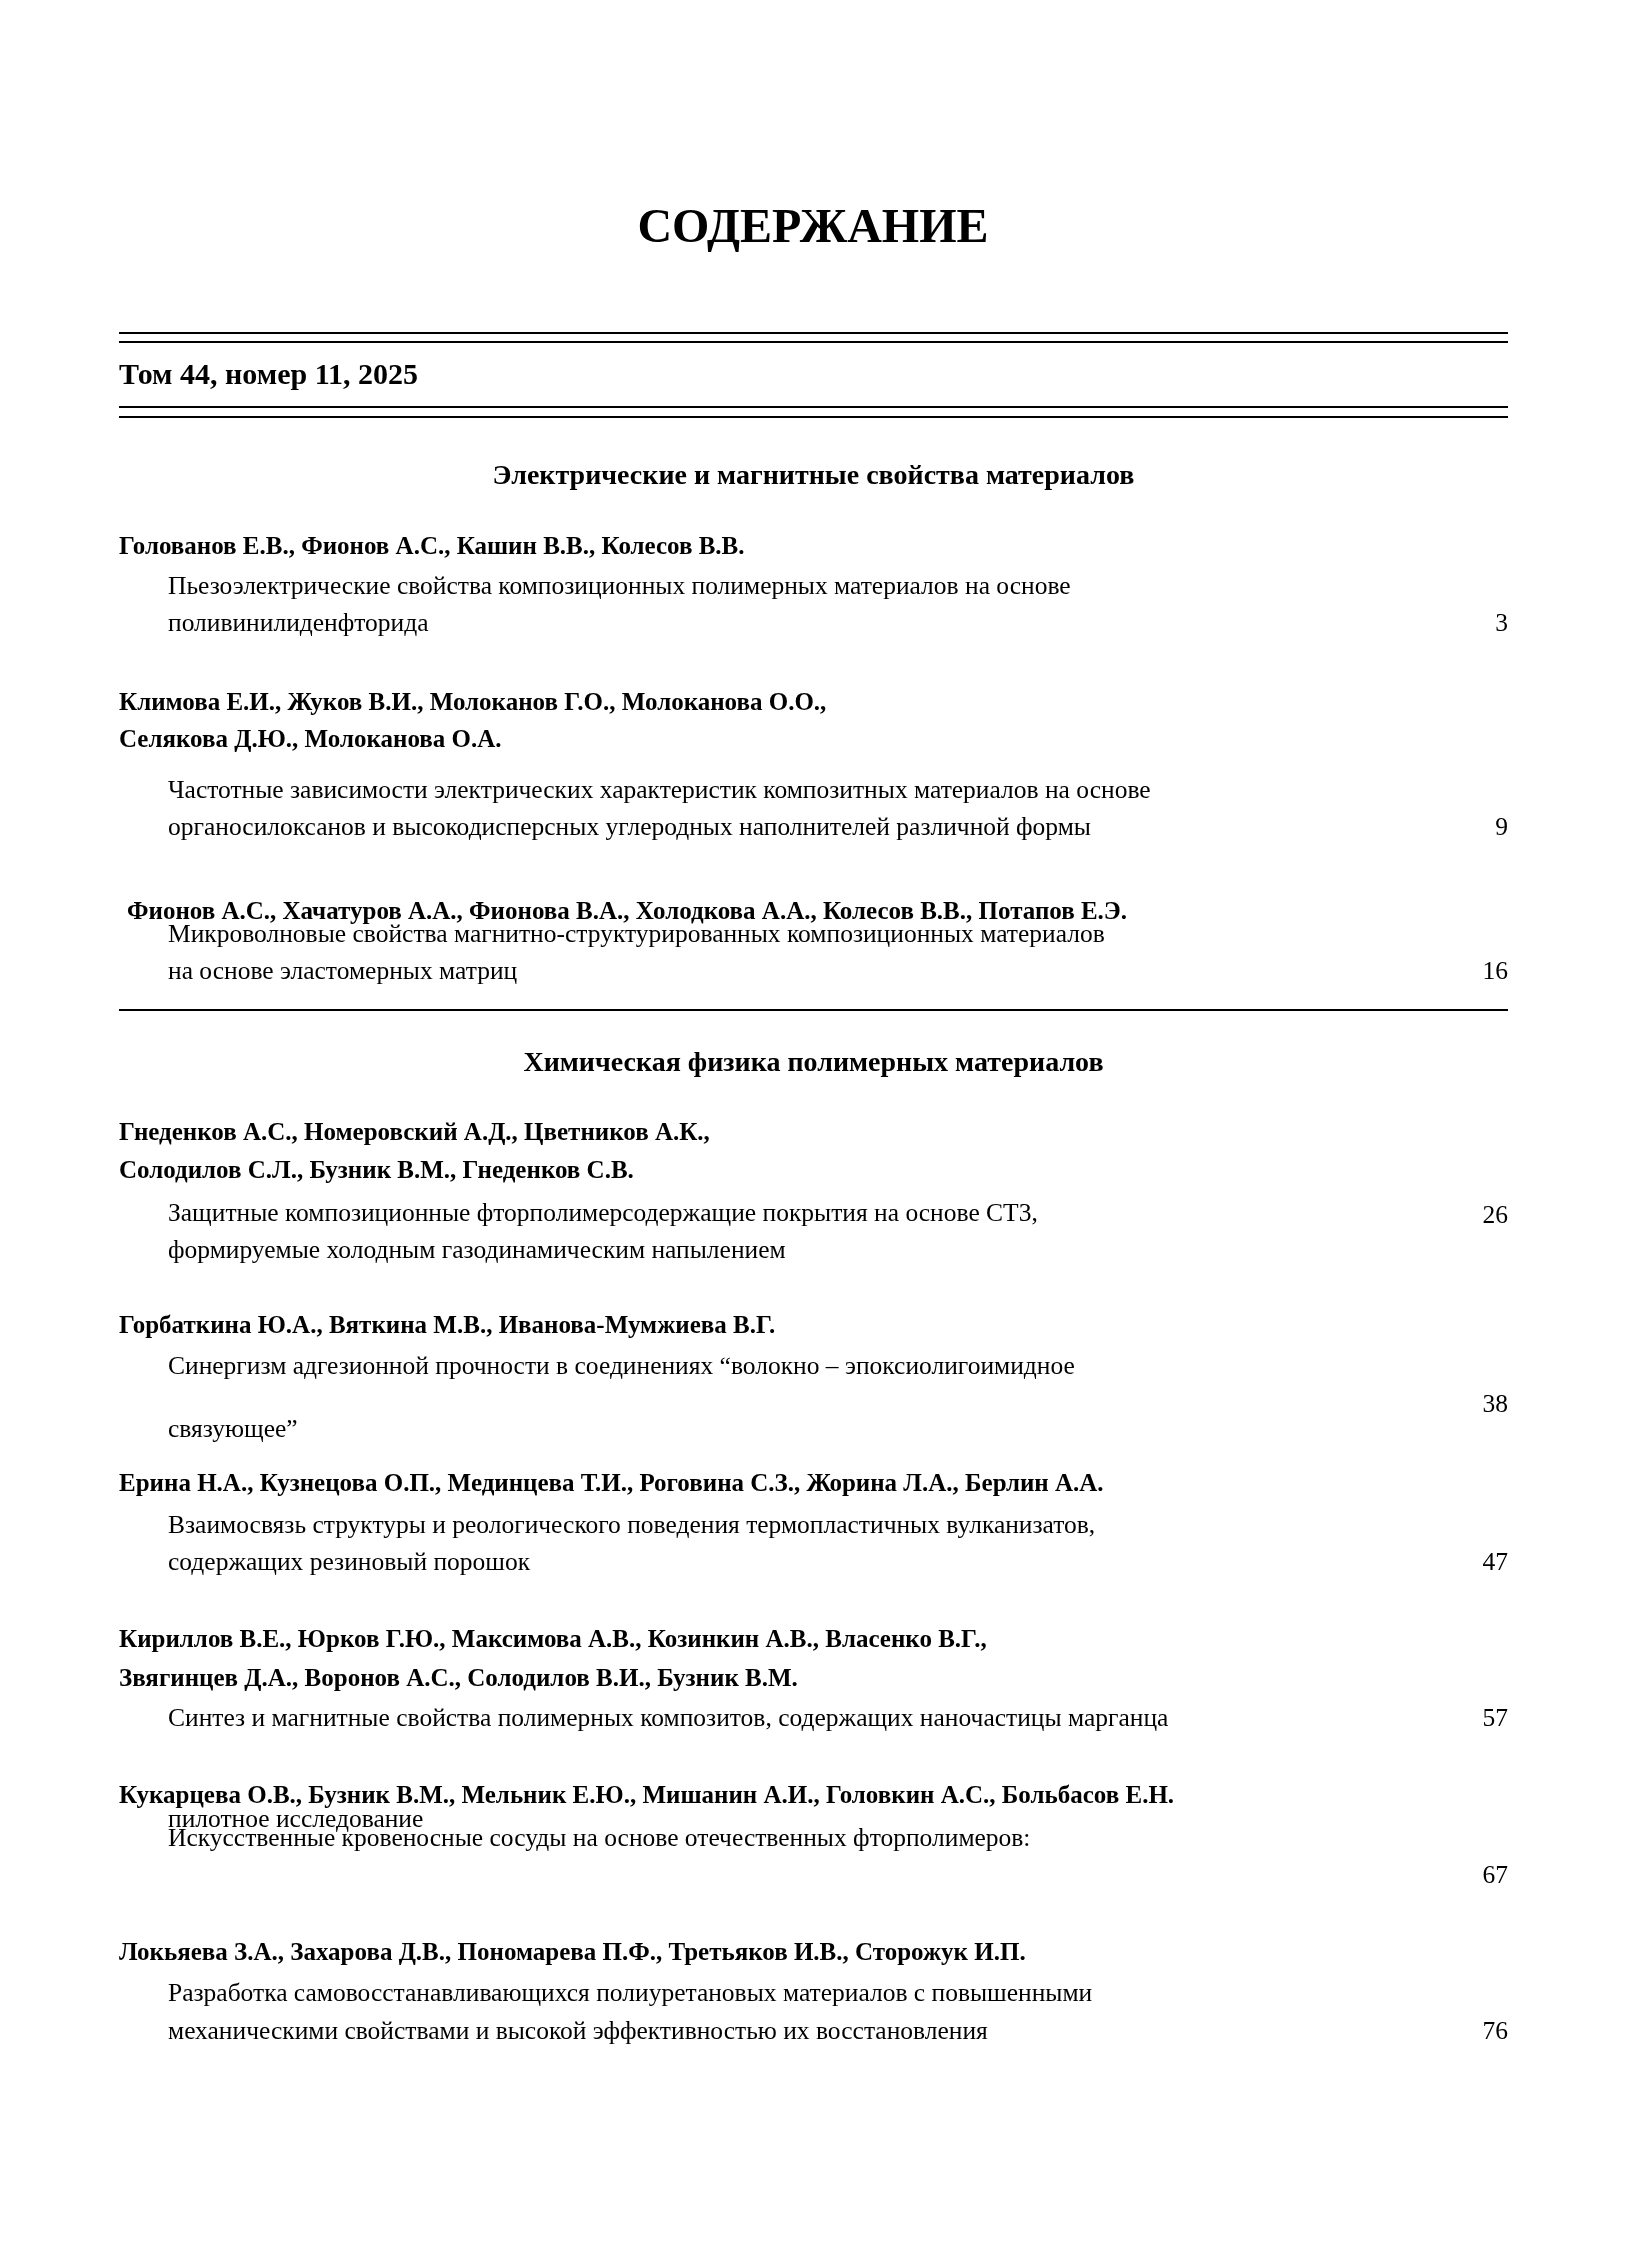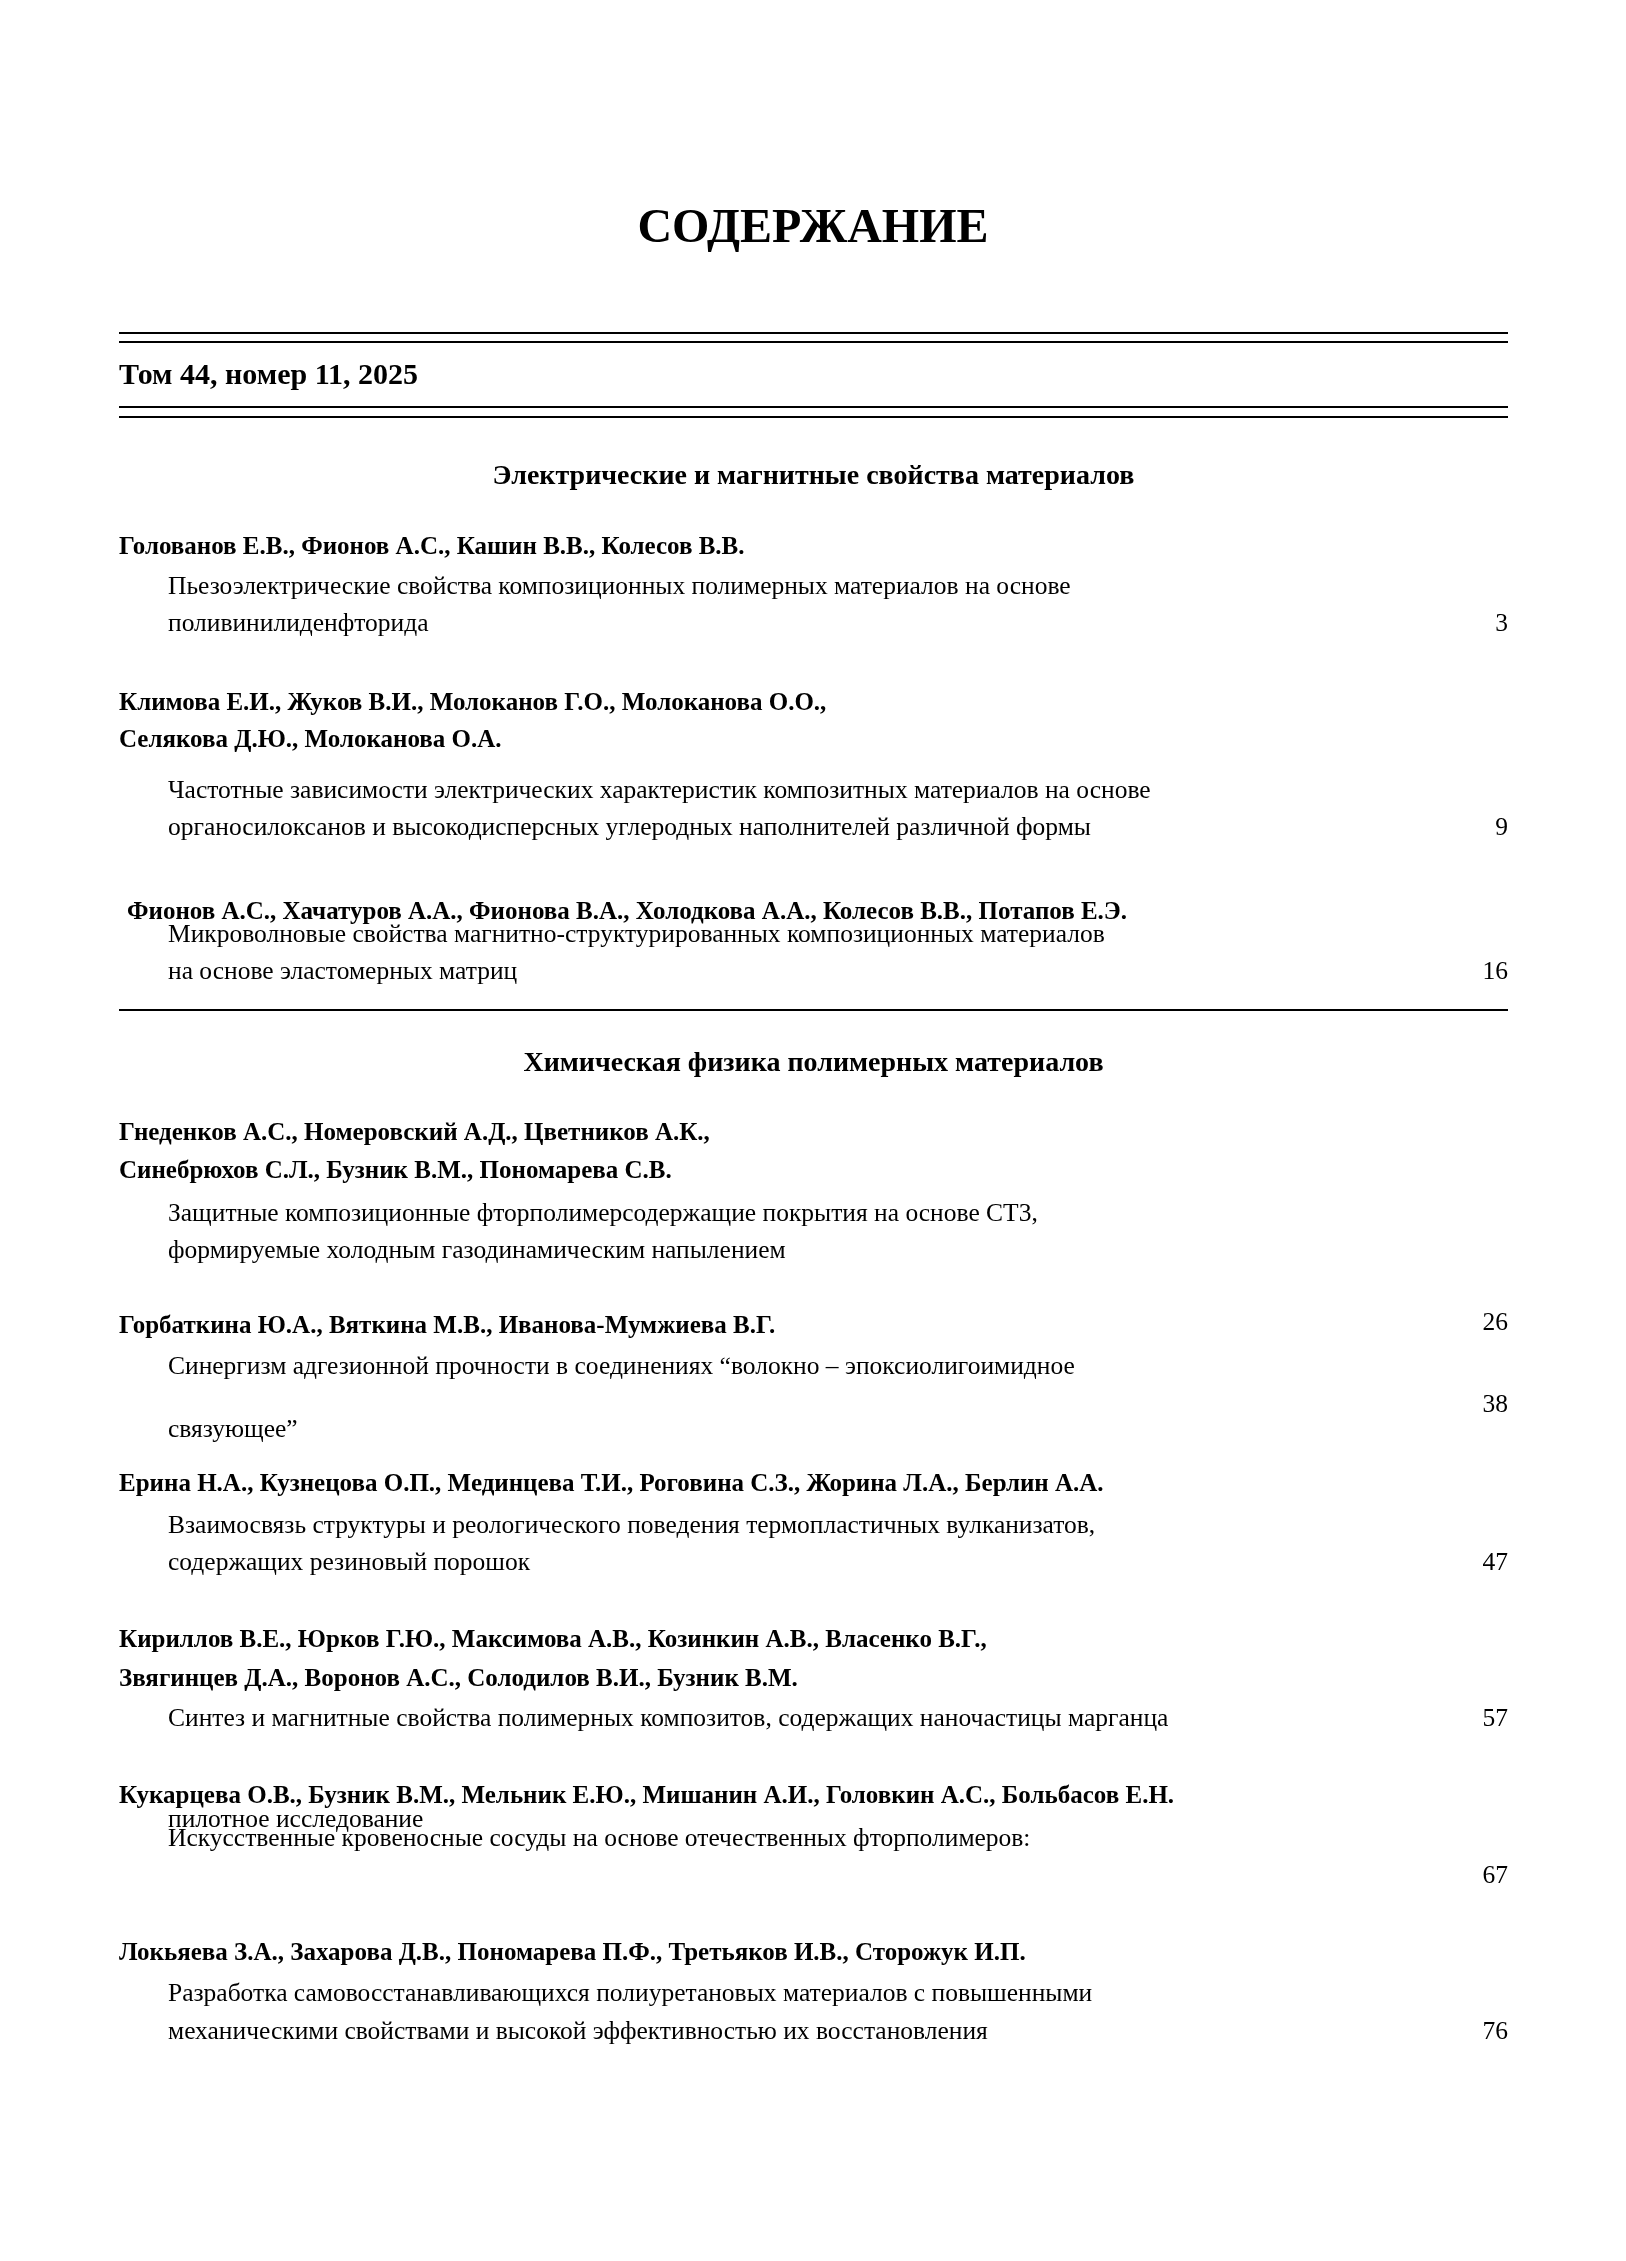--- a/index.html
+++ b/index.html
@@ -48,24 +48,24 @@
   <div class="abs article-title" style="top:958px;">на основе эластомерных матриц</div>
   <div class="abs page-num" style="top:958px;">16</div>
 </div>
 
 <div class="rule" style="top:1009px;"></div>
 
 <div class="abs section-heading" style="top:1048px;">Химическая физика полимерных материалов</div>
 
 <div>
   <div class="abs authors" style="top:1119px;">Гнеденков А.С., Номеровский А.Д., Цветников А.К.,</div>
-  <div class="abs authors" style="top:1157px;">Синебрюхов С.Л., Бузник В.М., Пономарева С.В.</div>
+  <div class="abs authors" style="top:1157px;">Солодилов С.Л., Бузник В.М., Гнеденков С.В.</div>
   <div class="abs article-title" style="top:1200px;">Защитные композиционные фторполимерсодержащие покрытия на основе СТ3,</div>
   <div class="abs article-title" style="top:1237px;">формируемые холодным газодинамическим напылением</div>
-  <div class="abs page-num" style="top:1309px;">26</div>
+  <div class="abs page-num" style="top:1202px;">26</div>
 </div>
 
 <div>
   <div class="abs authors" style="top:1312px;">Горбаткина Ю.А., Вяткина М.В., Иванова-Мумжиева В.Г.</div>
   <div class="abs article-title" style="top:1353px;">Синергизм адгезионной прочности в соединениях “волокно – эпоксиолигоимидное</div>
   <div class="abs article-title" style="top:1391px;margin-top:25px;">связующее”</div>
   <div class="abs page-num" style="top:1391px;">38</div>
 </div>
 
 <div>

